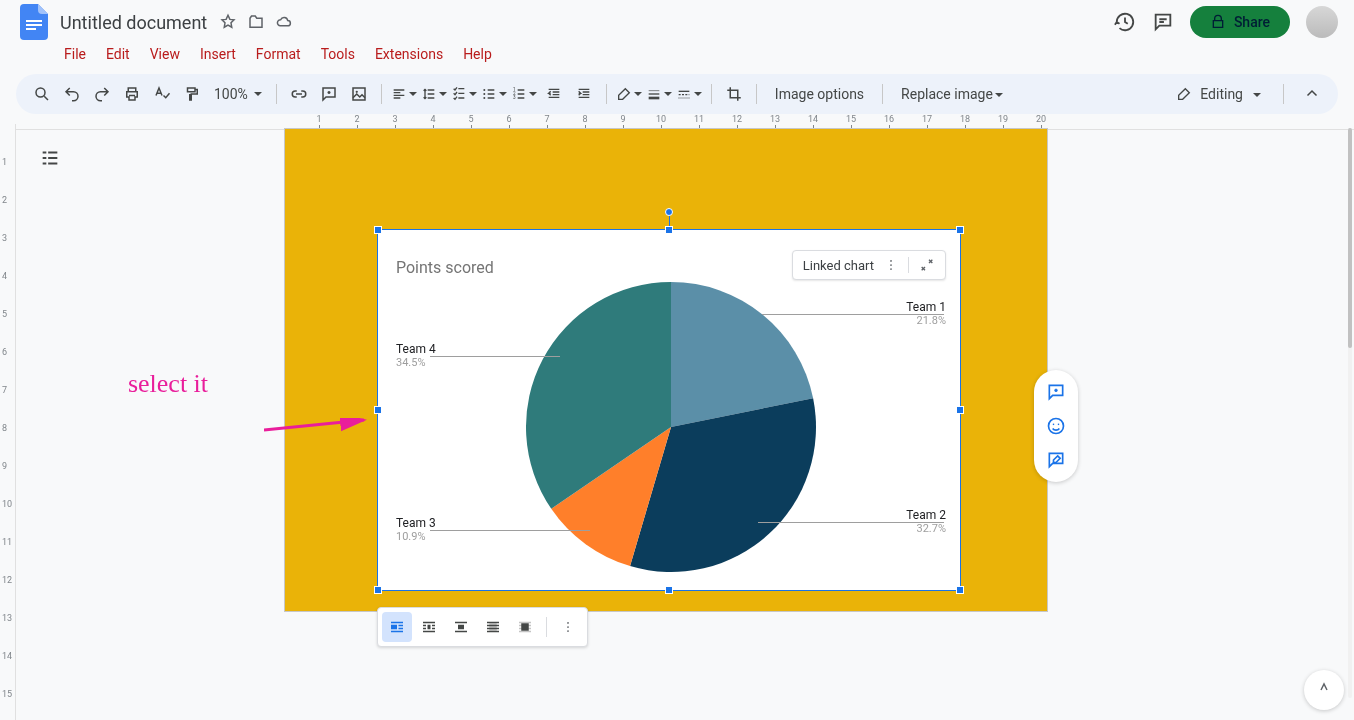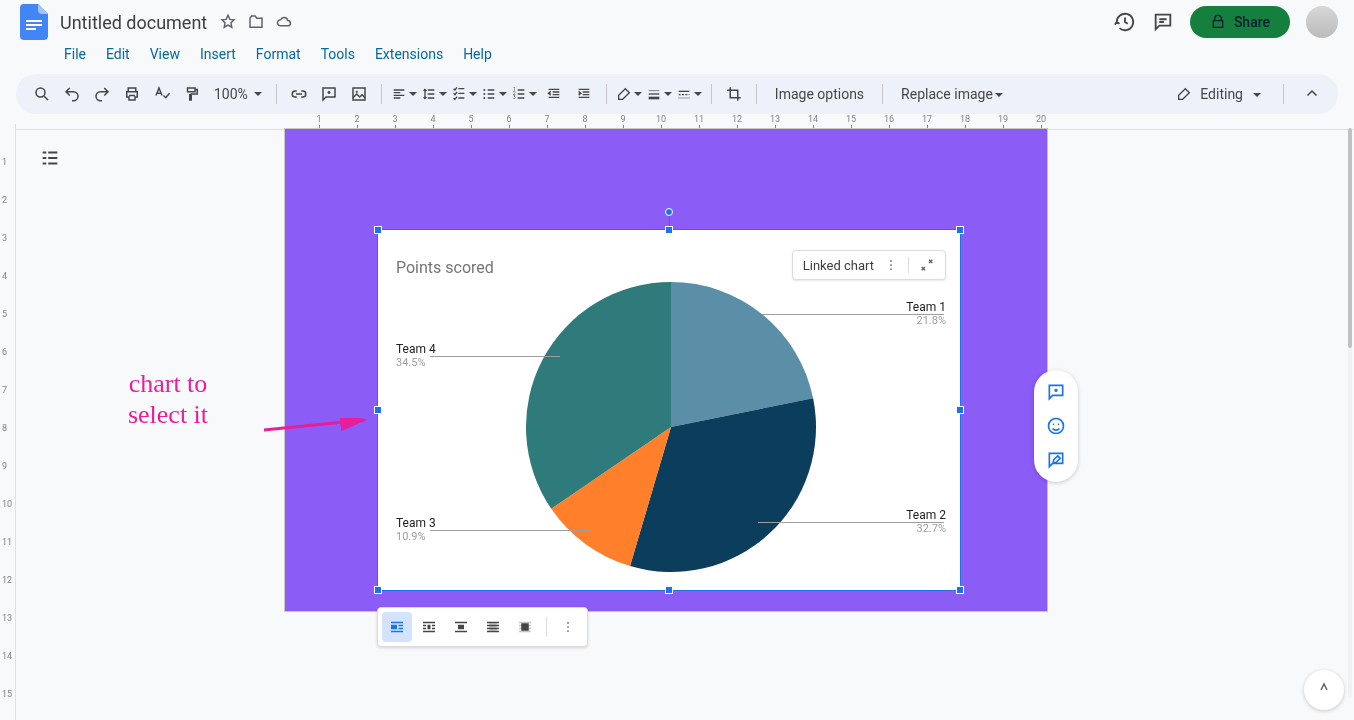--- a/index.html
+++ b/index.html
@@ -42,21 +42,21 @@
   font-size: 14px; font-weight: 500;
   cursor: pointer;
 }
 .avatar {
   width: 32px; height: 32px; border-radius: 50%;
   background: linear-gradient(#d7d7d7,#bbb);
 }
 .menubar {
   display: flex; gap: 4px;
   padding: 6px 48px 8px 56px;
-  font-size: 14px; color: #0369a1;
+  font-size: 14px; color: #b91c1c;
 }
 .menubar span { padding: 4px 8px; border-radius: 4px; cursor: pointer; }
 .toolbar {
   margin: 0 16px;
   background: #edf2fa;
   border-radius: 24px;
   height: 40px;
   display: flex; align-items: center;
   padding: 0 12px;
   gap: 2px;
@@ -109,21 +109,21 @@
   left:32px; top:140px;
   width:36px; height:36px;
   border-radius:50%;
   display:flex; align-items:center; justify-content:center;
   cursor:pointer;
 }
 .page {
   position:absolute;
   left:284px; top:128px;
   width:764px; height:484px;
-  background:#8b5cf6;
+  background:#eab308;
   border:1px solid #c7c7c7;
 }
 .chart-wrapper {
   position:absolute;
   left:92px; top:100px;
   width:584px; height:362px;
   border:1px solid #1a73e8;
   background:#fff;
 }
 .sel-handle {
@@ -578,21 +578,20 @@
         <svg viewBox="0 0 24 24" width="14" height="14">
           <circle cx="12" cy="5" r="1.5" fill="#5f6368"></circle>
           <circle cx="12" cy="12" r="1.5" fill="#5f6368"></circle>
           <circle cx="12" cy="19" r="1.5" fill="#5f6368"></circle>
         </svg>
       </div>
   </div>
 </div>
 
 <div class="annotation">
-  <div>chart to</div>
   <div>select it</div>
 </div>
 <svg class="annotation-arrow" width="110" height="30">
   <defs>
       <marker id="ah" markerWidth="10" markerHeight="10" refX="8" refY="3" orient="auto">
         <path d="M0,0 L0,6 L9,3 z" fill="#e91e9b"></path>
       </marker>
     </defs>
   <line x1="0" y1="12" x2="100" y2="2" stroke="#e91e9b" stroke-width="3" marker-end="url(#ah)"></line>
 </svg>

